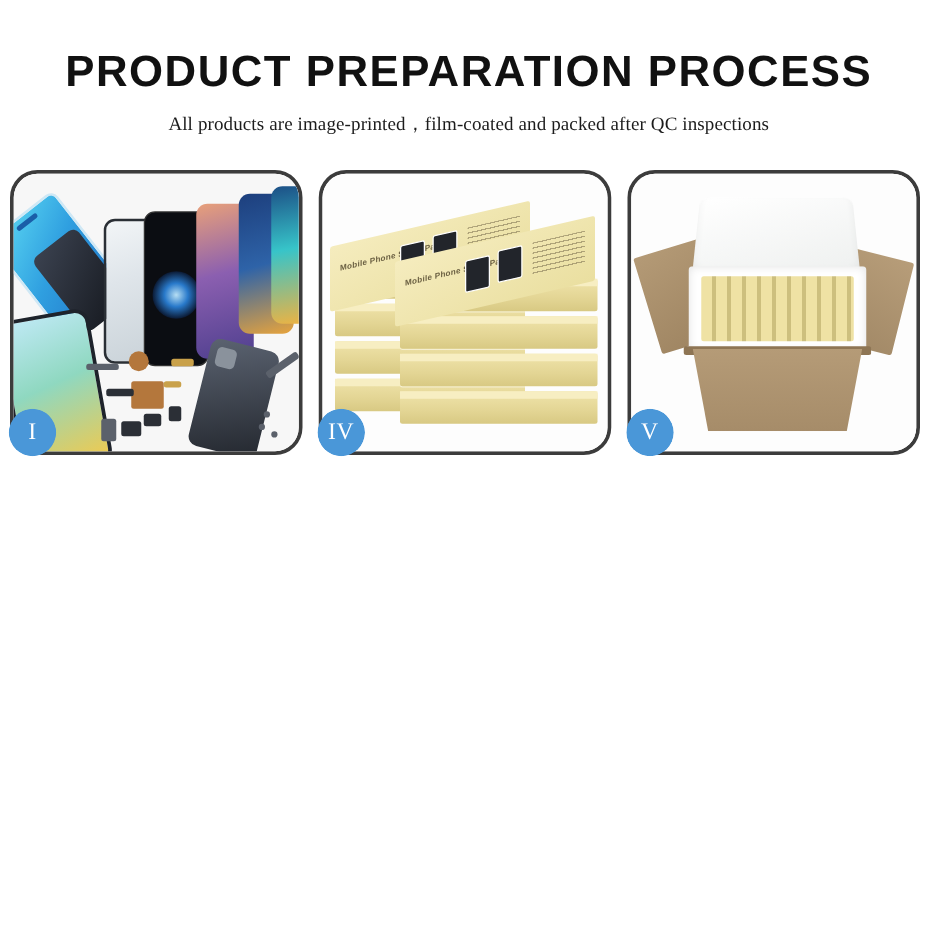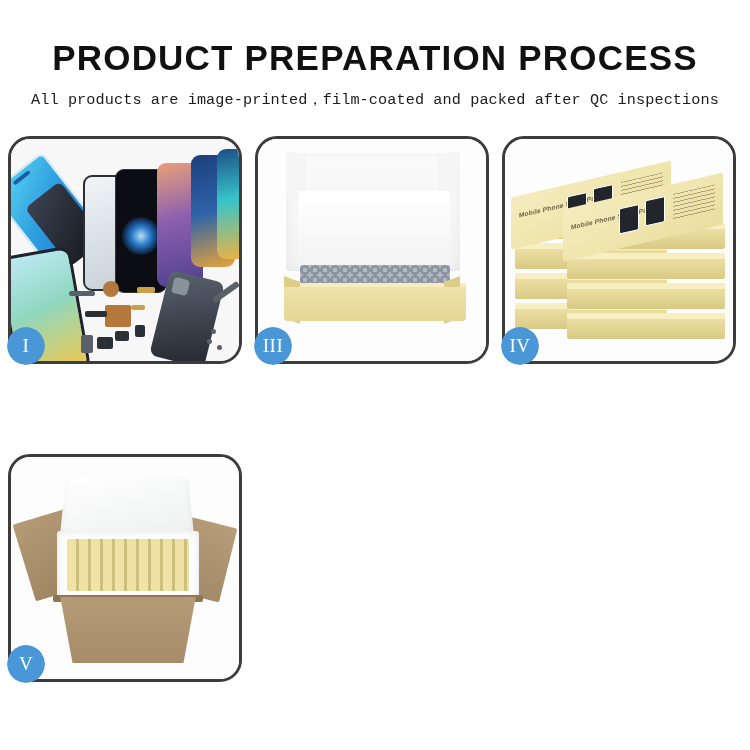--- a/index.html
+++ b/index.html
@@ -12,21 +12,21 @@
   .page { position: relative; width: 750px; height: 750px; background:#fff; }
 
   
   .header { position:absolute; left:0; top:0; width:750px; text-align:center; }
   .title {
     font-family: "Liberation Sans", sans-serif;
     font-size: 35px; font-weight: 700; letter-spacing: 1.2px;
     color: #111111; margin-top: 38px; white-space: nowrap;
   }
   .subtitle {
-    font-family: Liberation Mono, monospace;
+    font-family: Liberation Serif, serif;
     font-size: 15.2px; font-weight: 400; color: #1c1c1c;
     margin-top: 11px; letter-spacing: 0.1px; white-space: nowrap;
   }
 
   
   .grid {
     position:absolute; left:8px; top:136px;
     width: 734px; height: 546px;
     display: grid;
     grid-template-columns: repeat(3, 234px);
@@ -304,34 +304,20 @@
         <div class="part gold" style="left:120px;top:166px;width:14px;height:5px;"></div>
         <div class="part" style="left:196px;top:200px;width:5px;height:5px;border-radius:50%;"></div>
         <div class="part" style="left:206px;top:206px;width:5px;height:5px;border-radius:50%;"></div>
         <div class="part" style="left:200px;top:190px;width:5px;height:5px;border-radius:50%;"></div>
         <div class="part" style="left:200px;top:150px;width:30px;height:6px;transform:rotate(-35deg);"></div>
       </div>
       <div class="badge clip">I</div>
     </div>
 
 
-    <div class="panel">
-      <div class="stage p3">
-        <div class="lid-back"></div>
-        <div class="lid-flapL"></div>
-        <div class="lid-flapR"></div>
-        <div class="foam-sheet"></div>
-        <div class="grey-wrap"></div>
-        <div class="box-topedge"></div>
-        <div class="box-lipL"></div>
-        <div class="box-lipR"></div>
-        <div class="box-front"></div>
-      </div>
-      <div class="badge clip">III</div>
-    </div>
 
     <div class="panel">
       <div class="stage p4">
         <div class="stack">
           <div class="sbox" style="left:4px;top:56px;">
               <div class="edge"></div>
             </div>
           <div class="sbox" style="left:4px;top:86px;">
               <div class="edge"></div>
             </div>

